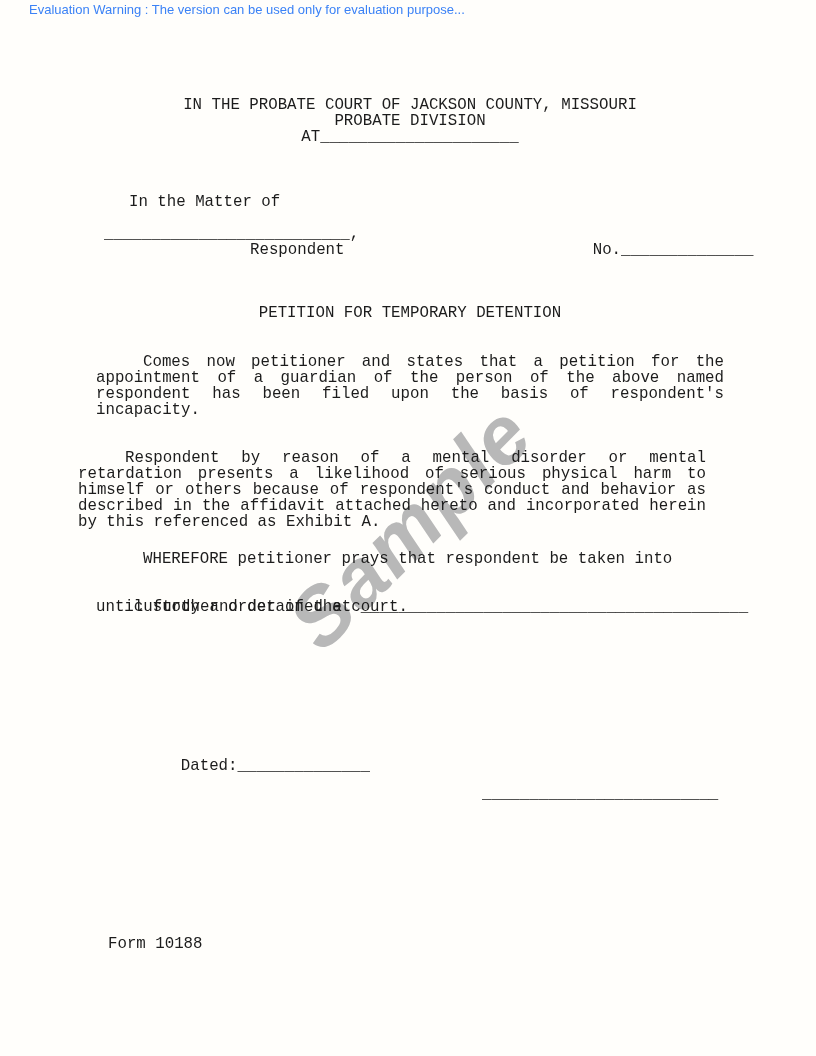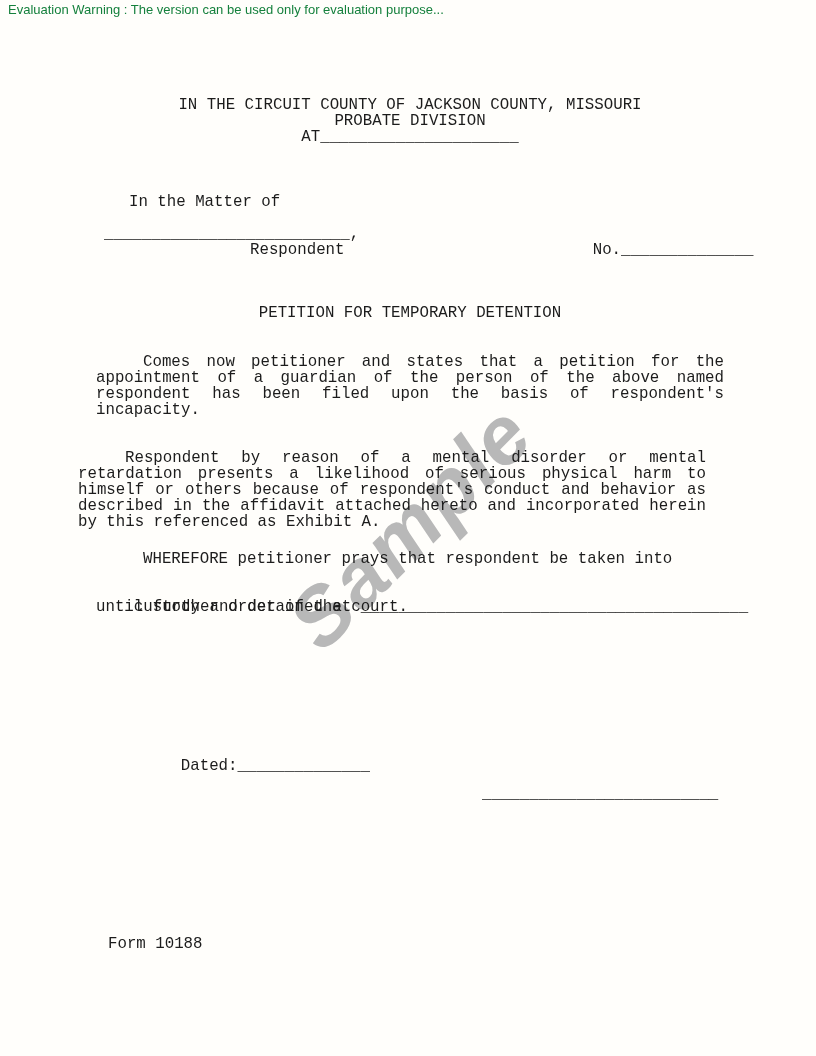--- a/index.html
+++ b/index.html
@@ -51,24 +51,24 @@
   .petitioner{left:482px;top:806px;width:241px;text-align:center;}
   .form-number{left:108px;top:936px;}
 </style>
 </head>
 <body>
 
 <div class="page">
 
   <div class="watermark" style="color:#b8b8b8;">Sample</div>
 
-  <div class="warning" style="color:#15803d;">Evaluation Warning : The version can be used only for evaluation purpose...</div>
+  <div class="warning" style="color:#3b82f6;margin-left:21px;">Evaluation Warning : The version can be used only for evaluation purpose...</div>
 
   <div class="blk header-block center">
-    <div>IN THE CIRCUIT COUNTY OF JACKSON COUNTY, MISSOURI</div>
+    <div>IN THE PROBATE COURT OF JACKSON COUNTY, MISSOURI</div>
     <div>PROBATE DIVISION</div>
     <div>
       <span>AT</span><span class="gap1">_____________________</span>
     </div>
   </div>
 
   <div class="blk matter-line">In the Matter of</div>
 
   <div class="blk caption-row">
     <span>__________________________,</span>

